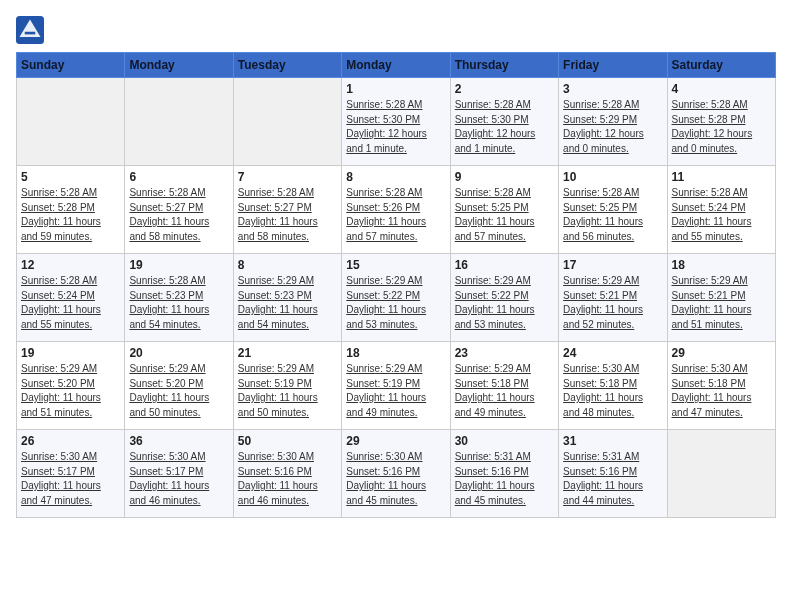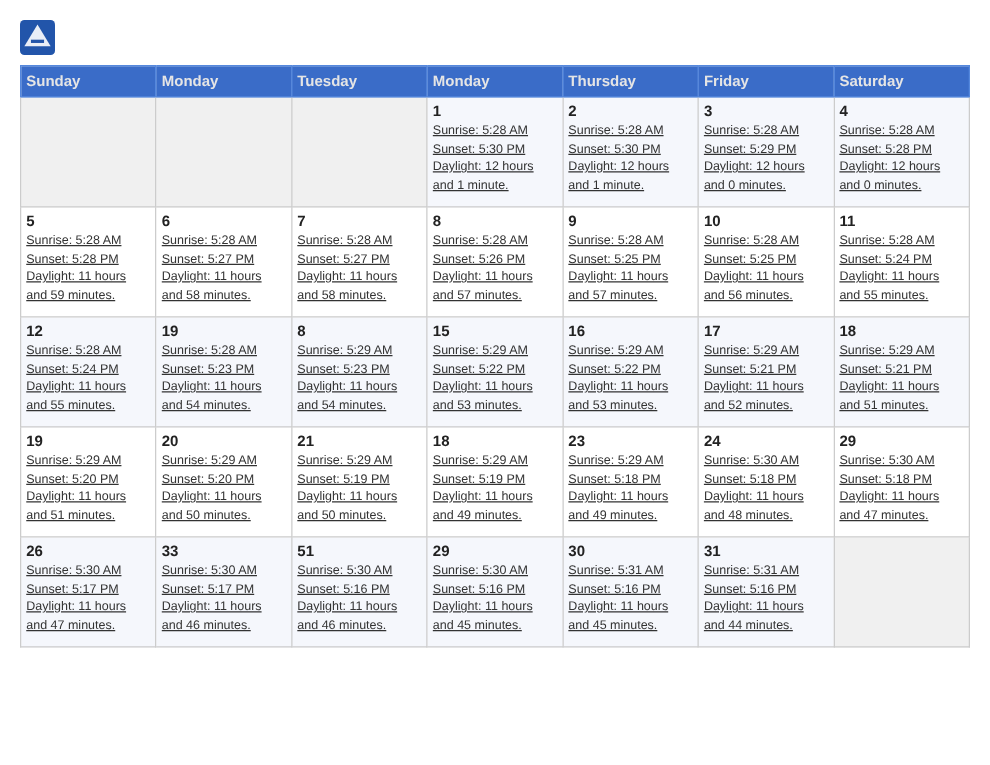--- a/index.html
+++ b/index.html
@@ -44,21 +44,21 @@
       font-size: 15px;
       color: #444;
     }
     .calendar-table {
       width: 100%;
       border-collapse: collapse;
       table-layout: fixed;
     }
     .calendar-table th {
       background: #3a6cc8;
-      color: #e5e5e5;
+      color: #0f172a;
       font-size: 12px;
       font-weight: bold;
       padding: 5px 4px;
       text-align: left;
       border: 1px solid #5588dd;
     }
     .calendar-table td {
       vertical-align: top;
       border: 1px solid #ccc;
       padding: 4px 4px;
@@ -234,25 +234,25 @@
           <span class="day-number">29</span>
           <div class="day-info">Sunrise: 5:30 AM<br>Sunset: 5:18 PM<br>Daylight: 11 hours<br>and 47 minutes.</div>
         </td>
       </tr>
       <tr>
         <td>
           <span class="day-number">26</span>
           <div class="day-info">Sunrise: 5:30 AM<br>Sunset: 5:17 PM<br>Daylight: 11 hours<br>and 47 minutes.</div>
         </td>
         <td>
-          <span class="day-number">33</span>
+          <span class="day-number">36</span>
           <div class="day-info">Sunrise: 5:30 AM<br>Sunset: 5:17 PM<br>Daylight: 11 hours<br>and 46 minutes.</div>
         </td>
         <td>
-          <span class="day-number">51</span>
+          <span class="day-number">50</span>
           <div class="day-info">Sunrise: 5:30 AM<br>Sunset: 5:16 PM<br>Daylight: 11 hours<br>and 46 minutes.</div>
         </td>
         <td>
           <span class="day-number">29</span>
           <div class="day-info">Sunrise: 5:30 AM<br>Sunset: 5:16 PM<br>Daylight: 11 hours<br>and 45 minutes.</div>
         </td>
         <td>
           <span class="day-number">30</span>
           <div class="day-info">Sunrise: 5:31 AM<br>Sunset: 5:16 PM<br>Daylight: 11 hours<br>and 45 minutes.</div>
         </td>

